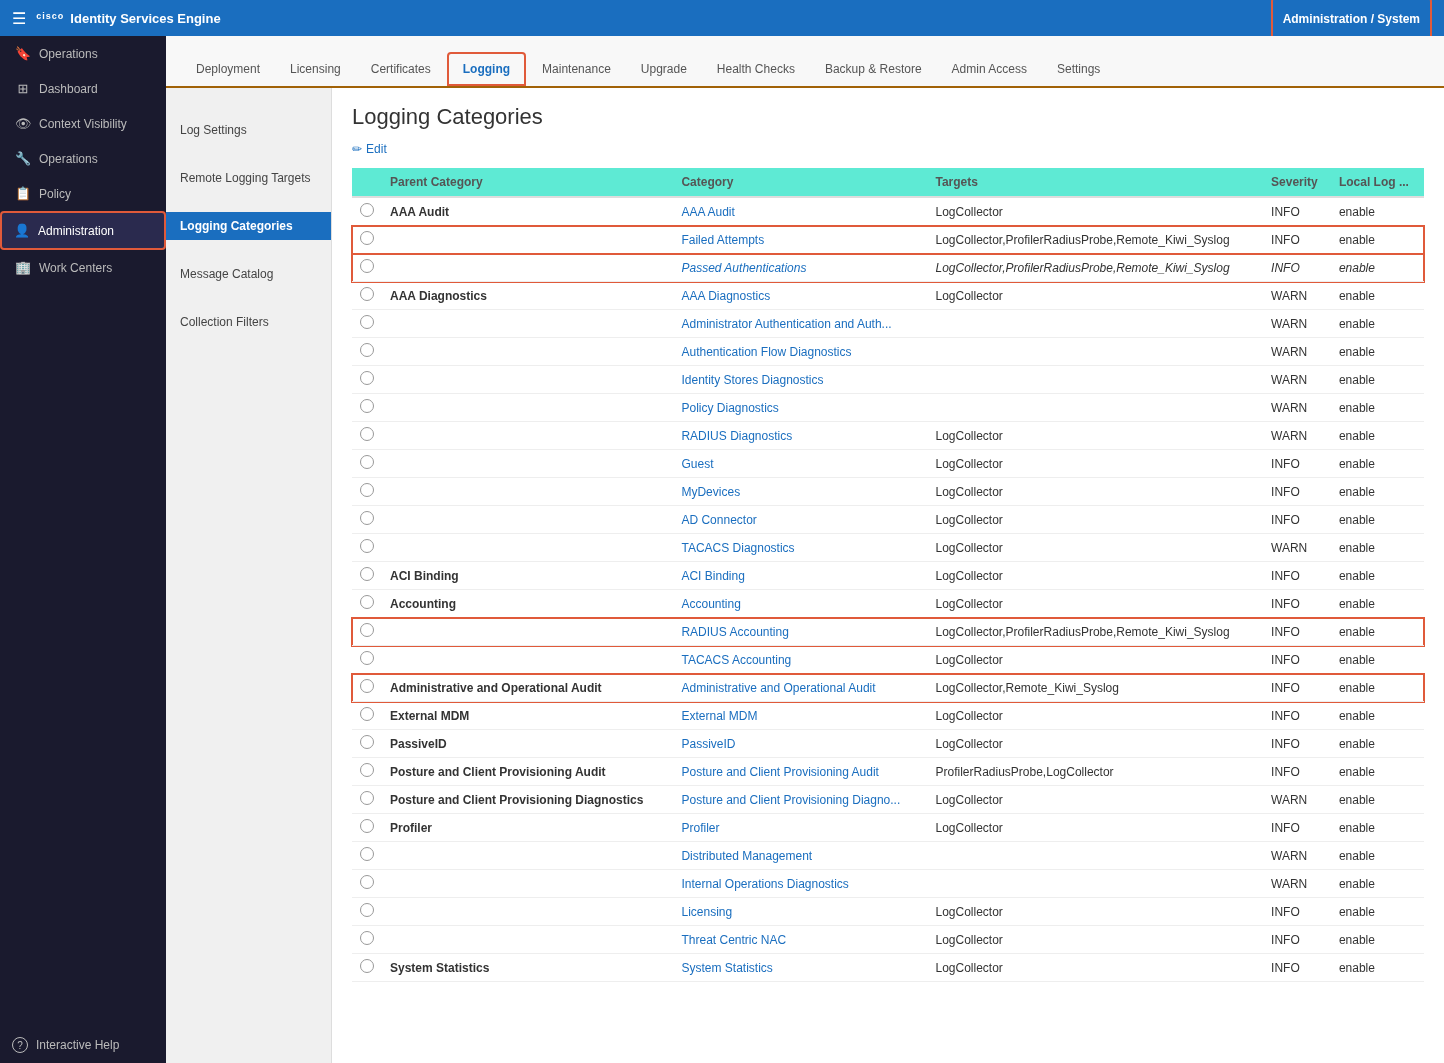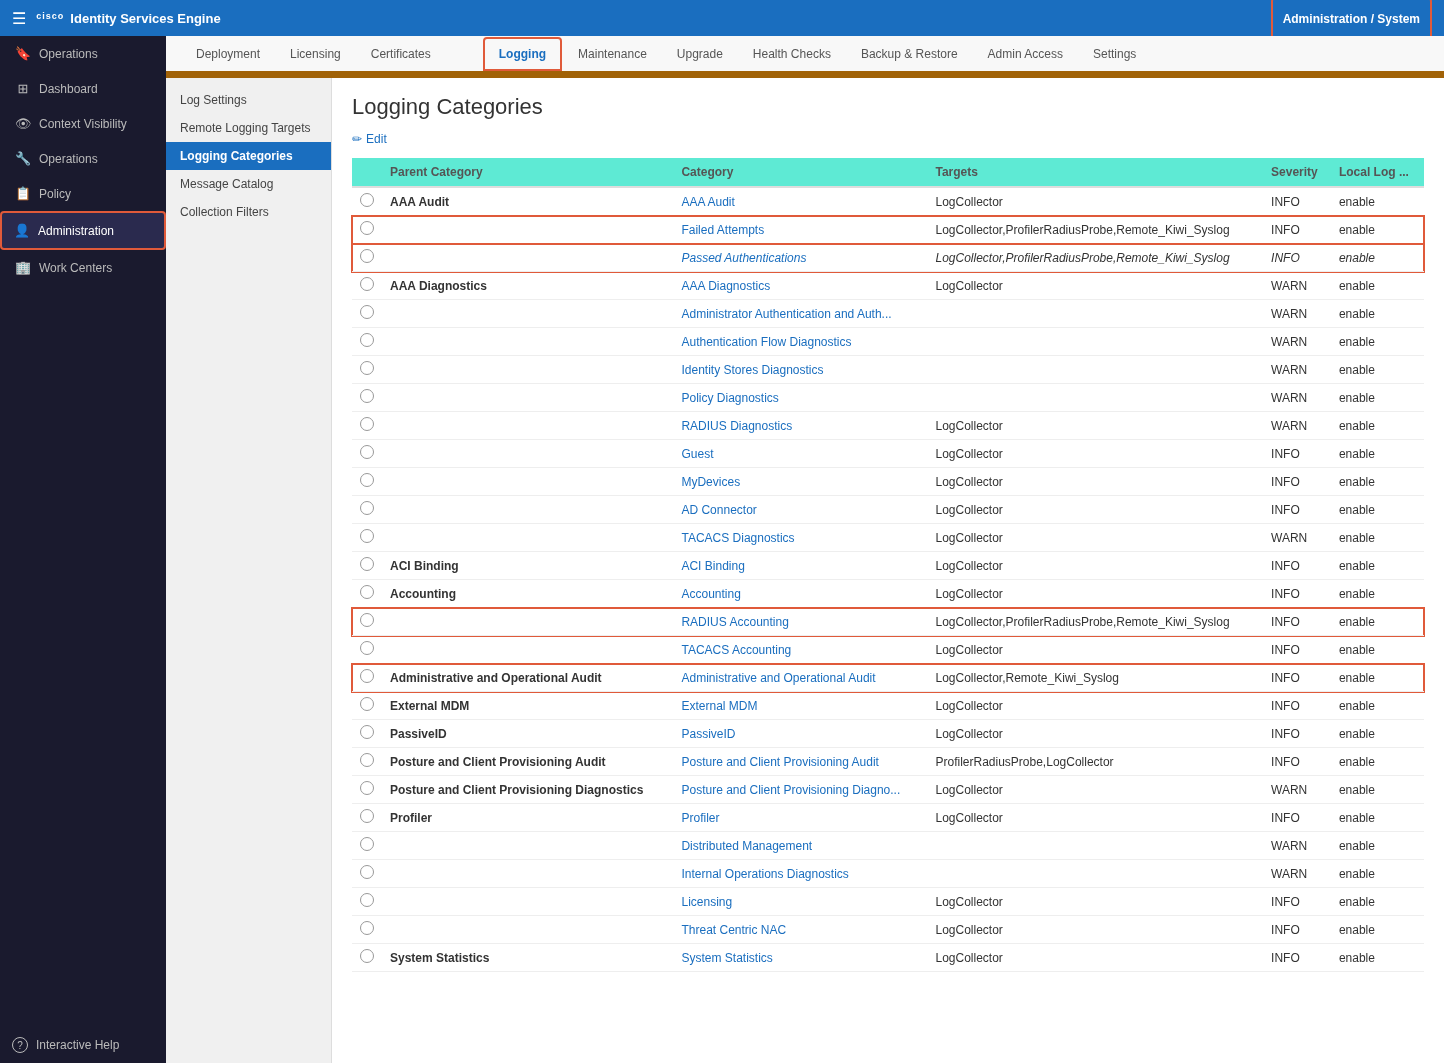--- a/index.html
+++ b/index.html
@@ -69,39 +69,38 @@
       cursor: pointer;
       font-size: 12px;
     }
 
     
     .main-content { flex: 1; display: flex; flex-direction: column; overflow: hidden; }
 
     
     .tab-bar {
       background: #f8f8f8;
-      border-bottom: 7px solid #a16207;
+      border-bottom: 2px solid #a16207;
       padding: 0 16px;
       display: flex;
       align-items: flex-end;
-      height: 42px;
+      height: 52px;
     }
     .tab {
       padding: 8px 14px;
       cursor: pointer;
       font-size: 12px;
       color: #555;
       border-bottom: 2px solid transparent;
       margin-right: 2px;
     }
     .tab.active {
       color: #1a6ebf;
       border-bottom: 2px solid #e05a3a;
       font-weight: bold;
-      margin-left: 36px;
     }
     .tab.active.outlined {
       border: 2px solid #e05a3a;
       border-radius: 4px 4px 0 0;
       border-bottom: 2px solid #e05a3a;
     }
 
     
     .content-area { display: flex; flex: 1; overflow: hidden; }
 
@@ -111,20 +110,21 @@
       background: #f0f0f0;
       border-right: 1px solid #ddd;
       padding-top: 8px;
       flex-shrink: 0;
     }
     .sub-item {
       padding: 7px 14px;
       font-size: 12px;
       cursor: pointer;
       color: #444;
+      margin-top: 20px;
     }
     .sub-item.active {
       background: #1a6ebf;
       color: white;
       font-weight: bold;
     }
 
     
     .page-content { flex: 1; overflow-y: auto; padding: 16px 20px; background: white; }
 

